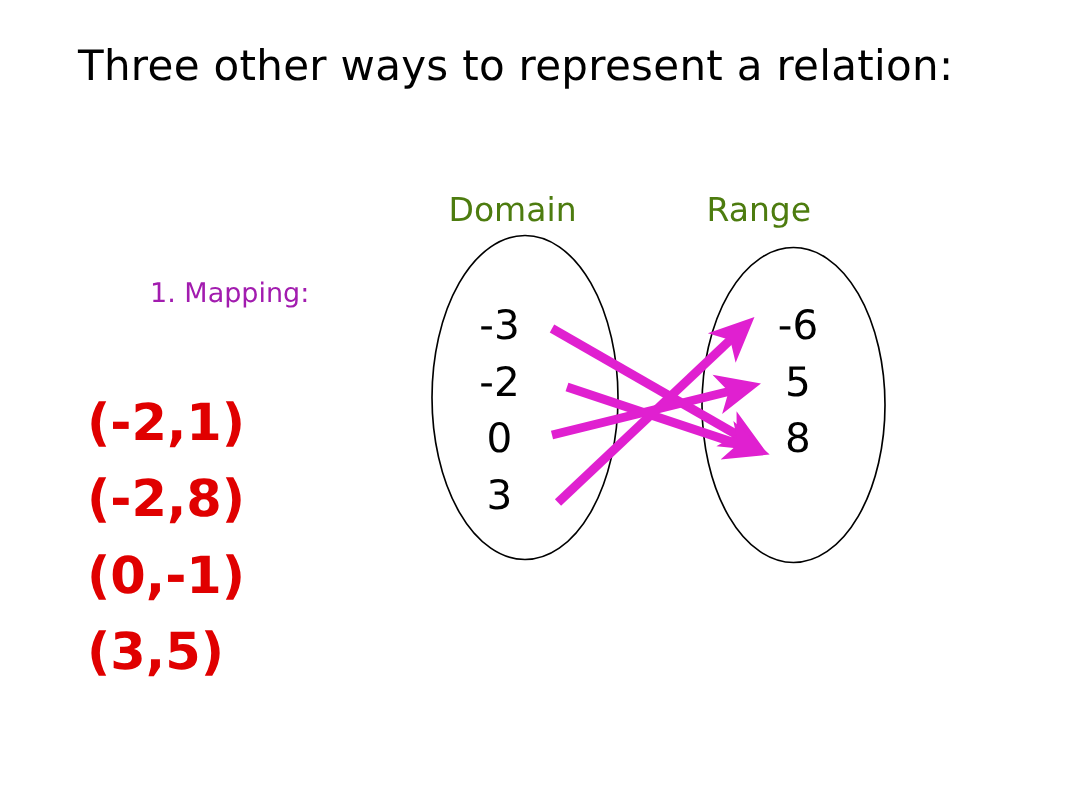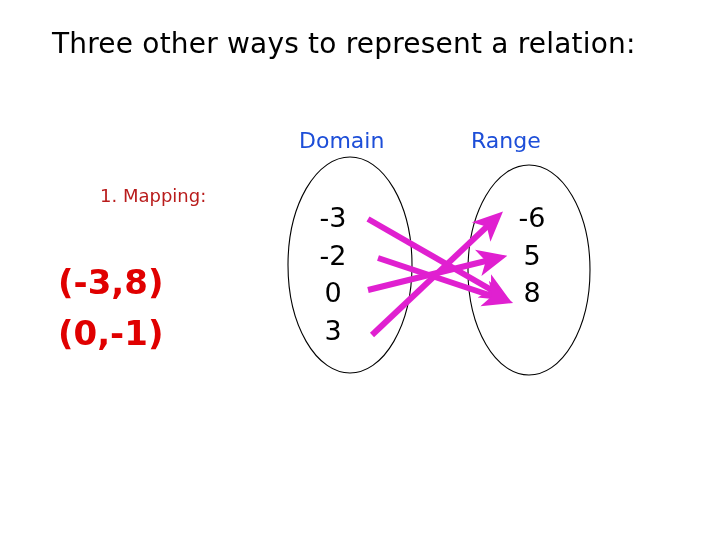--- a/index.html
+++ b/index.html
@@ -37,21 +37,21 @@
     white-space: nowrap;
   }
 
   
   .mapping-label {
     position: absolute;
     left: 100px;
     top: 185px;
     font-family: "DejaVu Sans", sans-serif;
     font-size: 18px;
-    color: #b91c1c;
+    color: #a21caf;
     white-space: nowrap;
   }
 
   
   .pairs {
     position: absolute;
     left: 58px;
     top: 257px;
     font-family: "DejaVu Sans", sans-serif;
     font-weight: bold;
@@ -61,21 +61,21 @@
   }
   .pairs div {
     white-space: nowrap;
   }
 
   
   .set-header {
     position: absolute;
     font-family: "DejaVu Sans", sans-serif;
     font-size: 22px;
-    color: #1d4ed8;
+    color: #4d7c0f;
     white-space: nowrap;
   }
   .set-header.domain { left: 299px; top: 128px; }
   .set-header.range  { left: 471px; top: 128px; text-align: center; }
 
   
   #diagram {
     position: absolute;
     left: 280px;
     top: 150px;
@@ -104,22 +104,24 @@
 </head>
 <body>
 
 <div id="slide">
 
   <div class="title">Three other ways to represent a relation:</div>
 
   <div class="mapping-label">1.  Mapping:</div>
 
   <div class="pairs">
-    <div>(-3,8)</div>
+    <div>(-2,1)</div>
+    <div>(-2,8)</div>
     <div>(0,-1)</div>
+    <div>(3,5)</div>
   </div>
 
   <div class="set-header domain">Domain</div>
   <div class="set-header range">Range</div>
 
   <div id="diagram">
     <svg viewBox="0 0 340 250" xmlns="http://www.w3.org/2000/svg">
       <defs>
         <marker id="ah" markerWidth="5" markerHeight="5" refX="3.4" refY="2.5" orient="auto" markerUnits="strokeWidth">
           <path d="M0,0.25 L5,2.5 L0,4.75 L1.3,2.5 Z" fill="#e020d0"></path>

